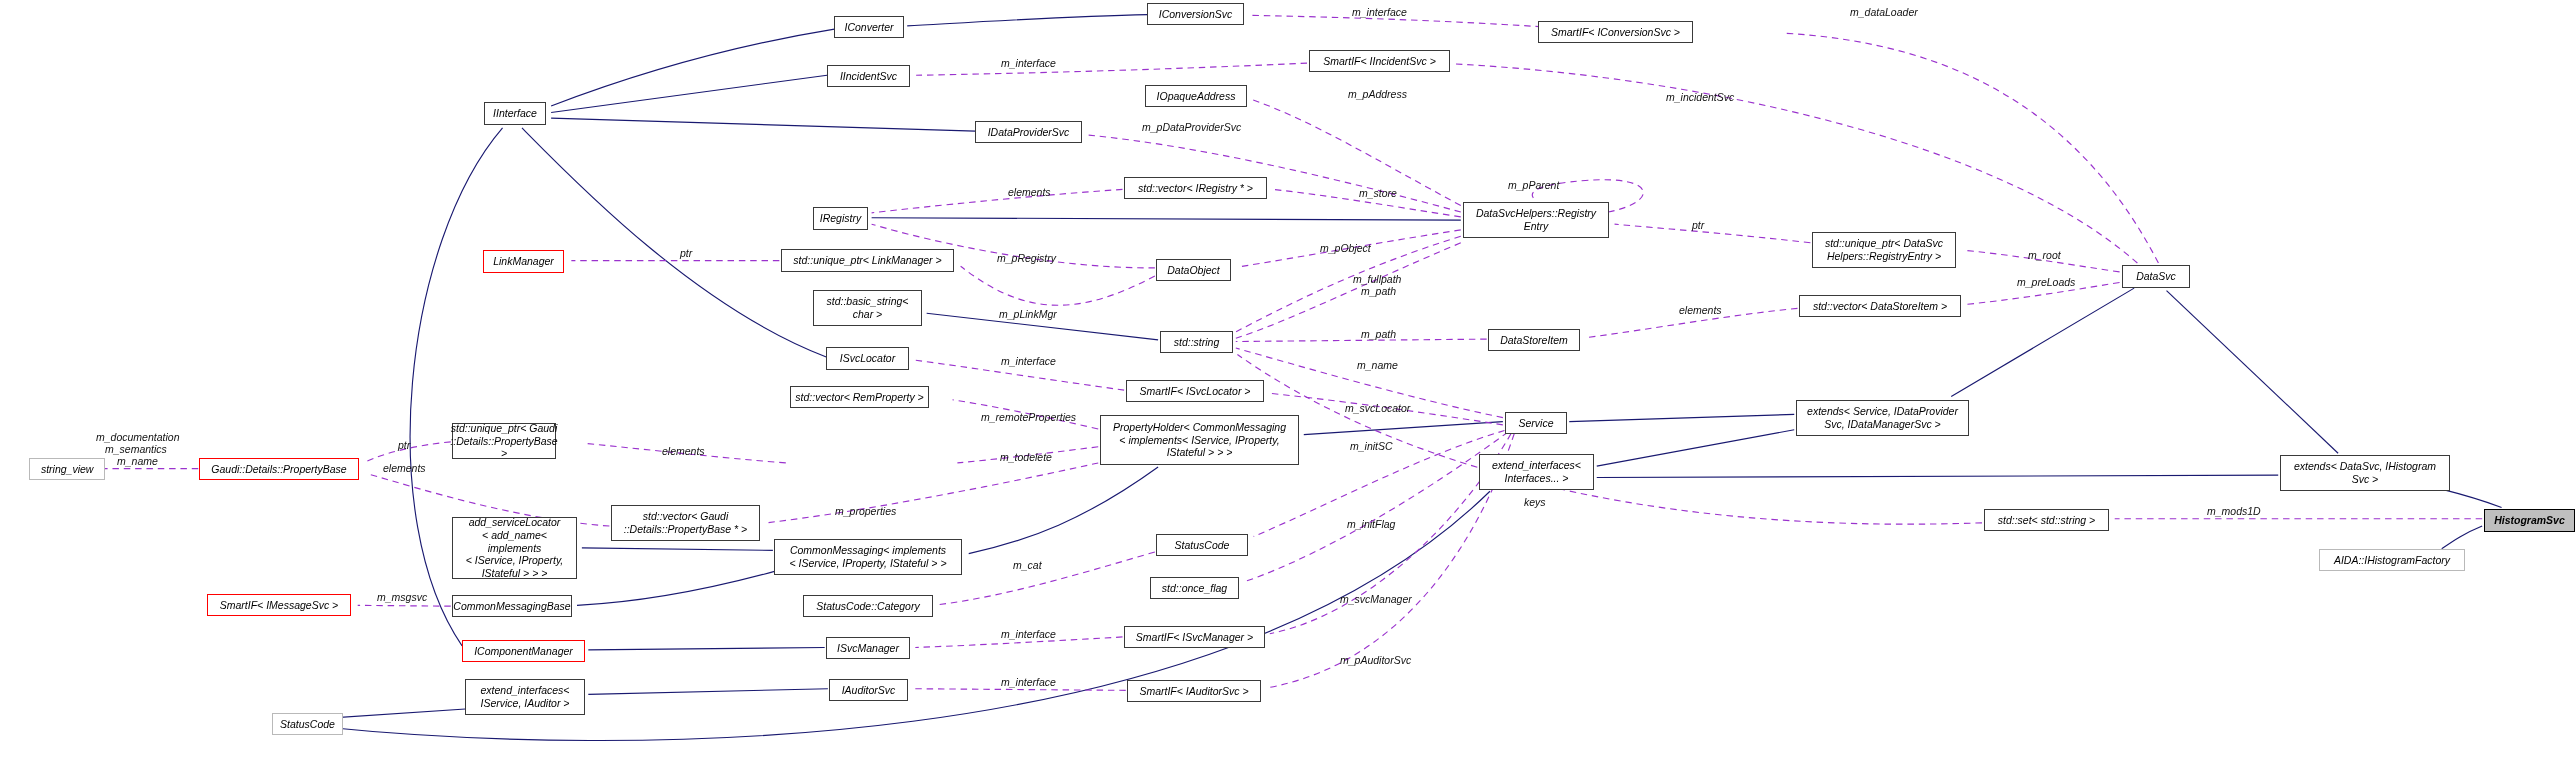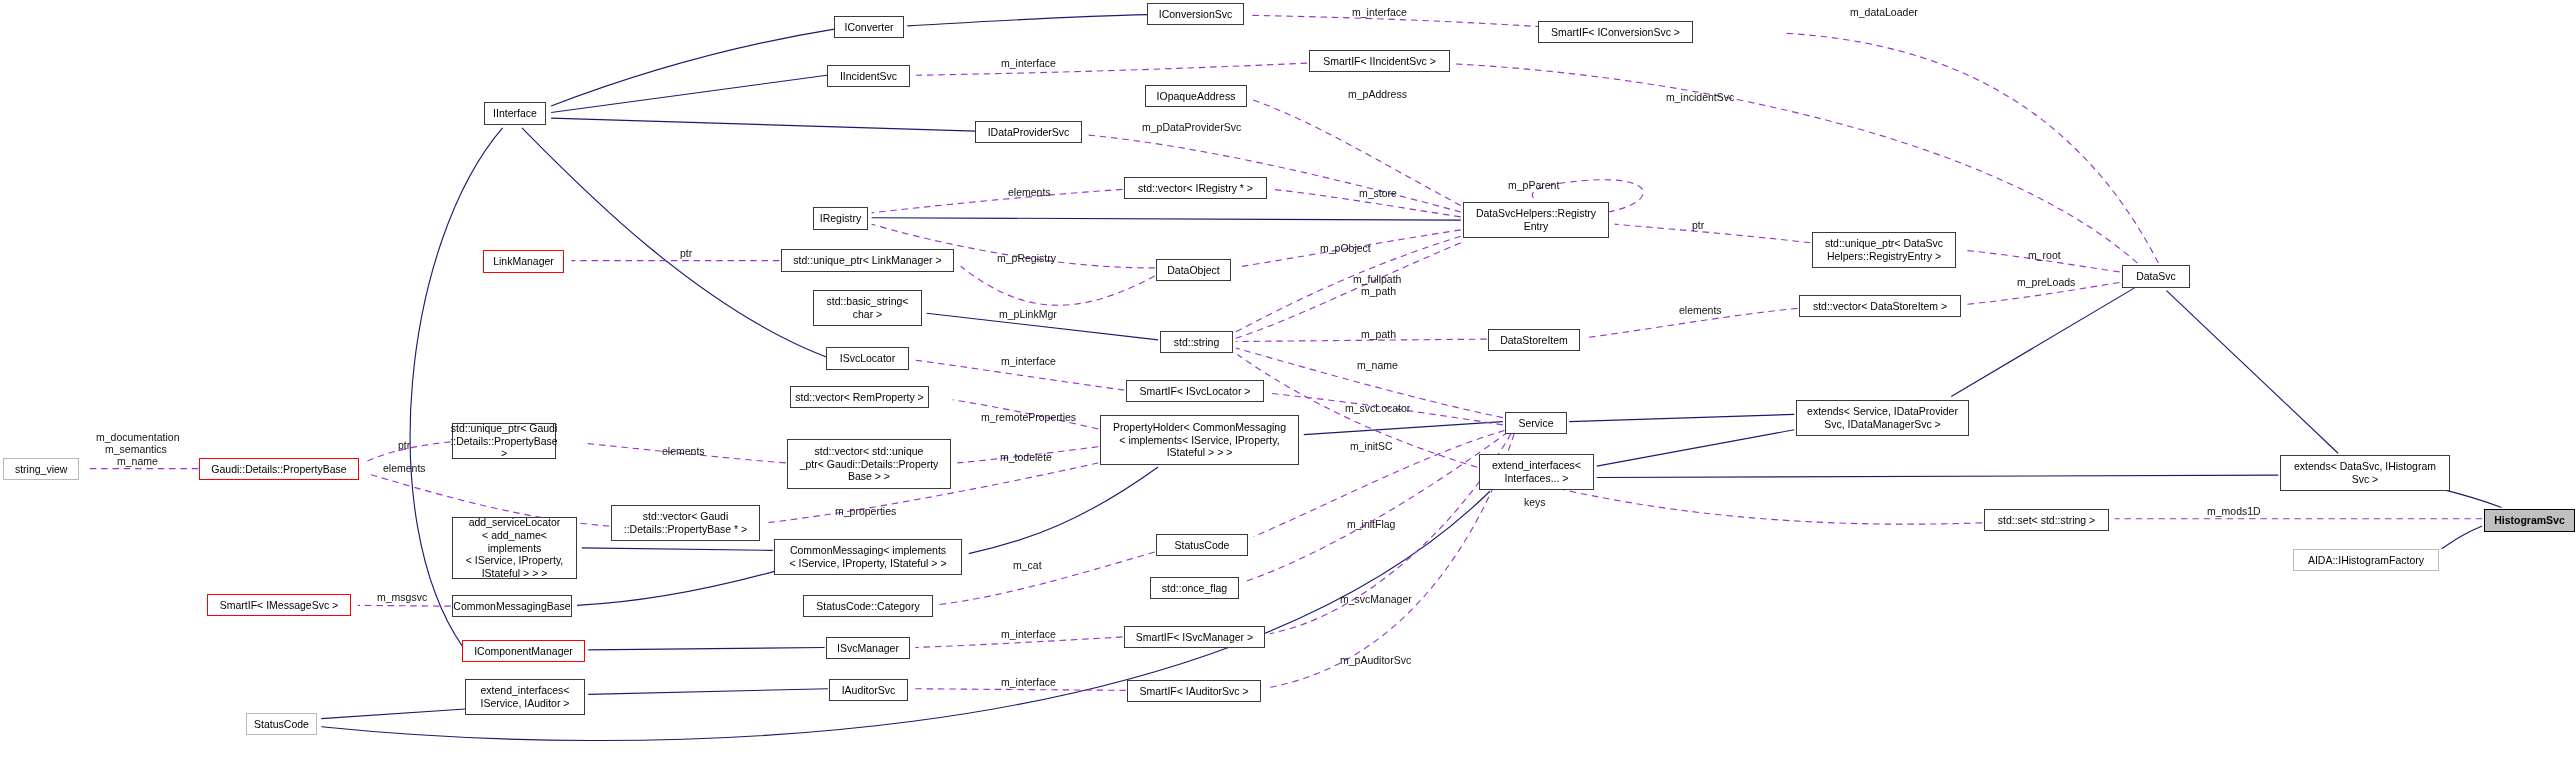--- a/index.html
+++ b/index.html
@@ -1,24 +1,24 @@
 <!DOCTYPE html>
 <html style="font-size:13px"><head>
 <meta charset="utf-8">
 <style>
   html,body{margin:0;padding:0;background:#ffffff;}
   #canvas{position:relative;width:2576px;height:764px;background:#ffffff;
-          font-family:"Liberation Sans", sans-serif;overflow:hidden;}
+          font-family:"Liberation Sans", sans-serif;overflow:hidden;font-style:italic;}
   svg.edges{position:absolute;left:0;top:0;width:2576px;height:764px;}
   .node{position:absolute;display:flex;align-items:center;justify-content:center;
         text-align:center;background:#ffffff;border:0.8px solid #3a3a3a;
         font-size:10.5px;line-height:1.22;color:#000;white-space:pre-line;
         box-sizing:border-box;padding:1.6px 3.2px;}
   .node.red{border:0.8px solid #ff0000;}
-  .node.gray{border:0.8px solid #b9b9b9;}
+  .node.gray{border:0.8px solid #b9b9b9;margin-left:26px;}
   .node.focus{background:#bfbfbf;border:0.8px solid #000;font-weight:bold;}
   .elabel{position:absolute;font-size:10.5px;color:#111;white-space:nowrap;}
   path{fill:none;}
   .inh{stroke:#191970;stroke-width:1.4;}
   .use{stroke:#9a32cd;stroke-width:1.4;stroke-dasharray:8 6;}
 </style>
 </head>
 <body>
 
 <div id="canvas">
@@ -118,23 +118,20 @@
 <div class="node" style="left:1156px;top:259px;width:75px;height:22px">DataObject</div>
 <div class="node" style="left:1488px;top:329px;width:92px;height:22px">DataStoreItem</div>
 <div class="node" style="left:1160px;top:331px;width:73px;height:22px">std::string</div>
 <div class="node" style="left:826px;top:347px;width:83px;height:23px">ISvcLocator</div>
 <div class="node" style="left:1126px;top:380px;width:138px;height:22px">SmartIF&lt; ISvcLocator &gt;</div>
 <div class="node" style="left:790px;top:386px;width:139px;height:22px">std::vector&lt; RemProperty &gt;</div>
 <div class="node" style="left:452px;top:423px;width:104px;height:36px">std::unique_ptr&lt; Gaudi
 ::Details::PropertyBase &gt;</div>
 <div class="node gray" style="left:3.2px;top:458px;width:76px;height:22px">string_view</div>
 <div class="node red" style="left:199px;top:458px;width:160px;height:22px">Gaudi::Details::PropertyBase</div>
-<div class="node" style="left:787px;top:439px;width:164px;height:50px">std::vector&lt; std::unique
-_ptr&lt; Gaudi::Details::Property
-Base &gt; &gt;</div>
 <div class="node" style="left:1100px;top:415px;width:199px;height:50px">PropertyHolder&lt; CommonMessaging
 &lt; implements&lt; IService, IProperty,
 IStateful &gt; &gt; &gt;</div>
 <div class="node" style="left:611px;top:505px;width:149px;height:36px">std::vector&lt; Gaudi
 ::Details::PropertyBase * &gt;</div>
 <div class="node" style="left:452px;top:517px;width:125px;height:62px">add_serviceLocator
 &lt; add_name&lt; implements
 &lt; IService, IProperty,
 IStateful &gt; &gt; &gt;</div>
 <div class="node" style="left:774px;top:539px;width:188px;height:36px">CommonMessaging&lt; implements

